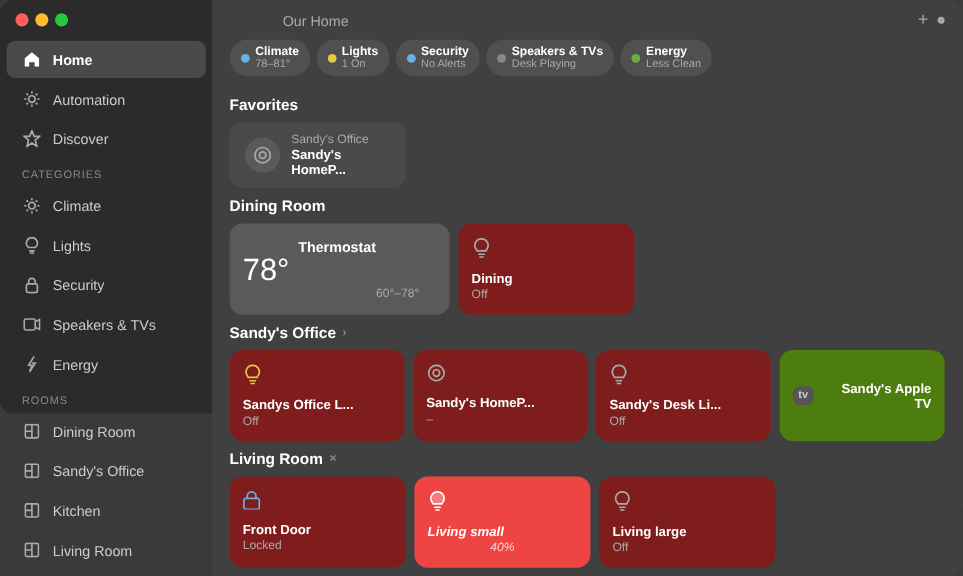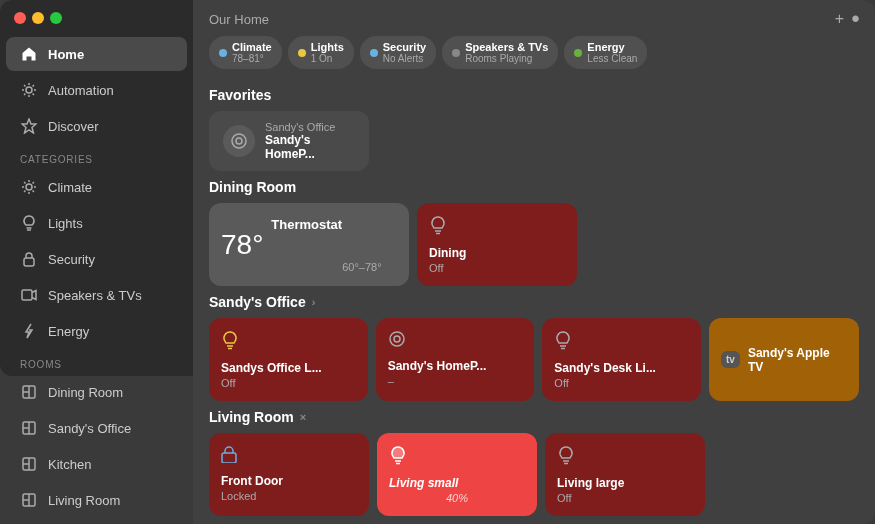--- a/index.html
+++ b/index.html
@@ -81,20 +81,21 @@
       display: flex;
       flex-direction: column;
       border-radius: 0 12px 12px 0;
     }
 
     .main-header {
       display: flex;
       align-items: center;
       justify-content: space-between;
       padding: 10px 16px 8px 16px;
+      margin-left: 48px;
     }
     .main-title {
       font-size: 13px;
       color: #aaa;
       font-weight: 500;
     }
     .header-icons {
       display: flex;
       gap: 8px;
       color: #aaa;
@@ -225,29 +226,30 @@
       align-items: center;
       justify-content: center;
       font-size: 16px;
       flex-shrink: 0;
     }
     .fav-info .fav-sub { font-size: 11px; color: #aaa; }
     .fav-info .fav-title { font-size: 12px; font-weight: 600; color: #fff; }
 
     
     .appletv-card {
-      background: #a16207;
+      background: #4d7c0f;
       border-radius: 12px;
       padding: 12px;
       min-width: 130px;
       max-width: 150px;
       cursor: pointer;
       display: flex;
       align-items: center;
       gap: 8px;
+      text-align: right;
     }
   </style>
 </head>
 <body>
 
 <div class="sidebar">
   <div class="window-controls">
     <div class="wc wc-red"></div>
     <div class="wc wc-yellow"></div>
     <div class="wc wc-green"></div>
@@ -407,21 +409,21 @@
       <div class="tab-dot" style="background:#6ab0e0;"></div>
       <div>
         <div class="tab-label">Security</div>
         <div class="tab-sub">No Alerts</div>
       </div>
     </div>
     <div class="tab">
       <div class="tab-dot" style="background:#888;"></div>
       <div>
         <div class="tab-label">Speakers &amp; TVs</div>
-        <div class="tab-sub">Rooms Playing</div>
+        <div class="tab-sub">Desk Playing</div>
       </div>
     </div>
     <div class="tab">
       <div class="tab-dot" style="background:#6ab040;"></div>
       <div>
         <div class="tab-label">Energy</div>
         <div class="tab-sub">Less Clean</div>
       </div>
     </div>
   </div>

